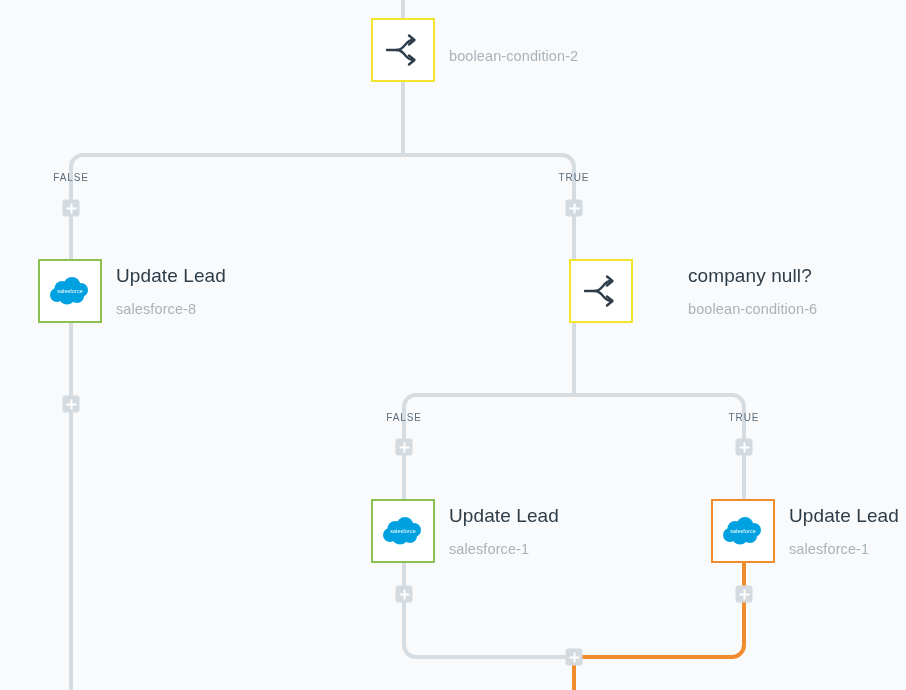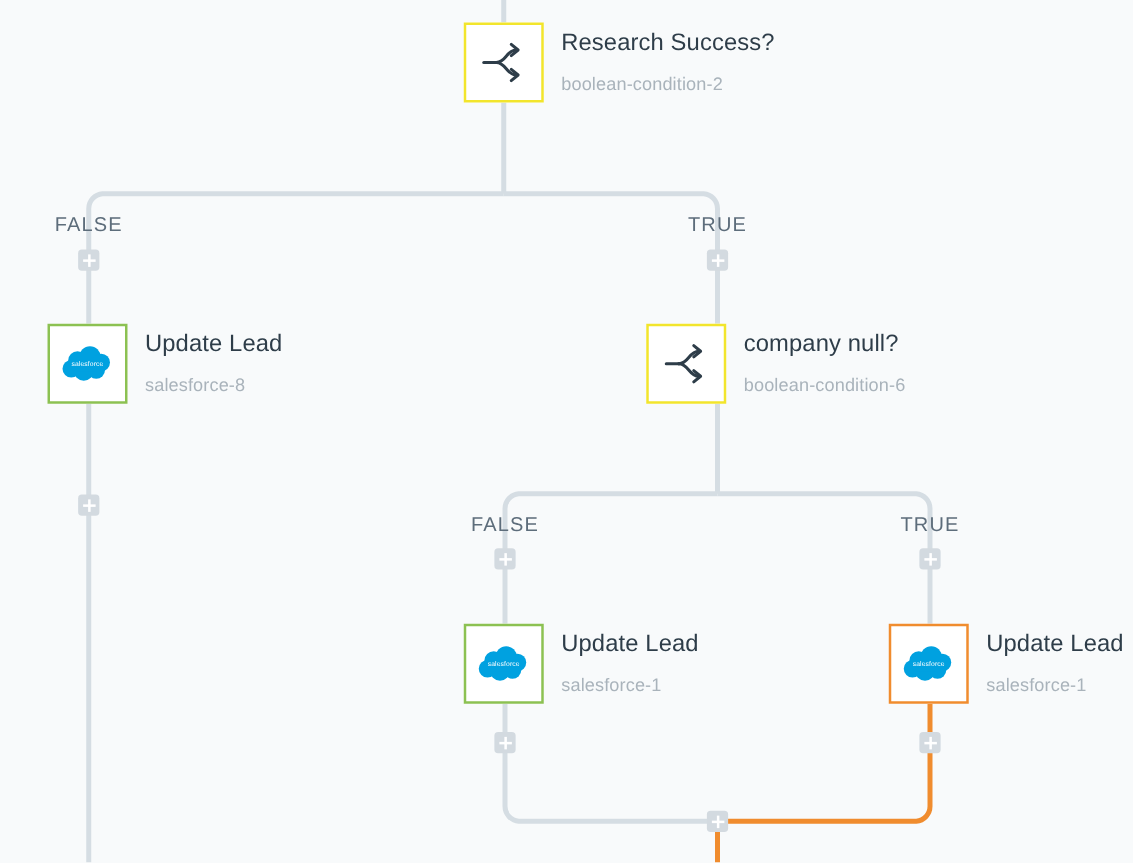--- a/index.html
+++ b/index.html
@@ -63,21 +63,21 @@
   }
   .node-sub {
     font-size: 14.5px;
     color: #a9b3bb;
     margin-top: 12px;
     letter-spacing: 0.1px;
   }
   
   .branch-label {
     position: absolute;
-    font-size: 16px;
+    font-size: 10px;
     letter-spacing: 0.9px;
     color: #5d6d7b;
     transform: translate(-50%, 0);
     white-space: nowrap;
   }
   
   .plus {
     position: absolute;
     width: 17px;
     height: 17px;
@@ -160,21 +160,20 @@
         <g fill="none" stroke="#2e3d49" stroke-width="2.4" stroke-linecap="round" stroke-linejoin="round">
           <path d="M4,17 L14,17"></path>
           <path d="M14,17 C22,17 22,7 30,7"></path>
           <path d="M14,17 C22,17 22,27 30,27"></path>
         </g>
         <path d="M26,2.5 L31.5,7 L26,11.5" fill="none" stroke="#2e3d49" stroke-width="2.4" stroke-linecap="round" stroke-linejoin="round"></path>
         <path d="M26,22.5 L31.5,27 L26,31.5" fill="none" stroke="#2e3d49" stroke-width="2.4" stroke-linecap="round" stroke-linejoin="round"></path>
       </svg>
     </div>
     <div class="node-text">
-      <div class="node-title">Research Success?</div>
       <div class="node-sub">boolean-condition-2</div>
     </div>
   </div>
 
   <div class="node" style="left:38px; top:259px;">
     <div class="node-box green">
       <svg class="sf-logo" viewBox="0 0 44 30">
         <g fill="#00a1e0">
           <circle cx="14" cy="12.5" r="7.5"></circle>
           <circle cx="24" cy="9.5" r="8.5"></circle>
@@ -186,21 +185,21 @@
         </g>
         <text class="sf-word" x="22" y="16.6" text-anchor="middle">salesforce</text>
       </svg>
     </div>
     <div class="node-text">
       <div class="node-title">Update Lead</div>
       <div class="node-sub">salesforce-8</div>
     </div>
   </div>
 
-  <div class="node" style="left:517px; top:259px;">
+  <div class="node" style="left:569px; top:259px;gap:41px;">
     <div class="node-box yellow">
       <svg class="branch-icon" viewBox="0 0 40 34">
         <g fill="none" stroke="#2e3d49" stroke-width="2.4" stroke-linecap="round" stroke-linejoin="round">
           <path d="M4,17 L14,17"></path>
           <path d="M14,17 C22,17 22,7 30,7"></path>
           <path d="M14,17 C22,17 22,27 30,27"></path>
         </g>
         <path d="M26,2.5 L31.5,7 L26,11.5" fill="none" stroke="#2e3d49" stroke-width="2.4" stroke-linecap="round" stroke-linejoin="round"></path>
         <path d="M26,22.5 L31.5,27 L26,31.5" fill="none" stroke="#2e3d49" stroke-width="2.4" stroke-linecap="round" stroke-linejoin="round"></path>
       </svg>

